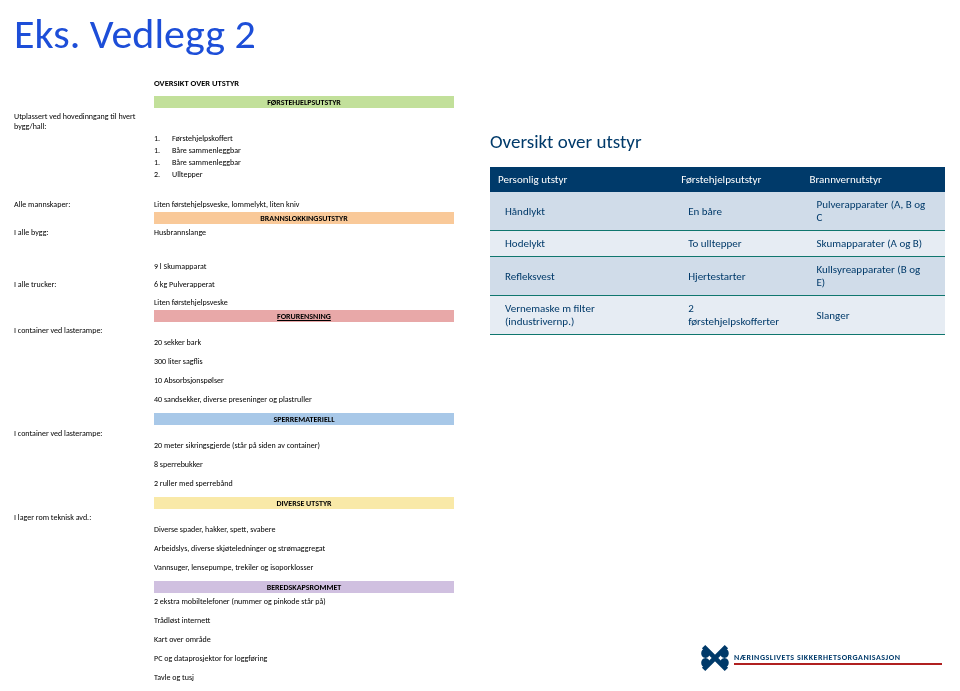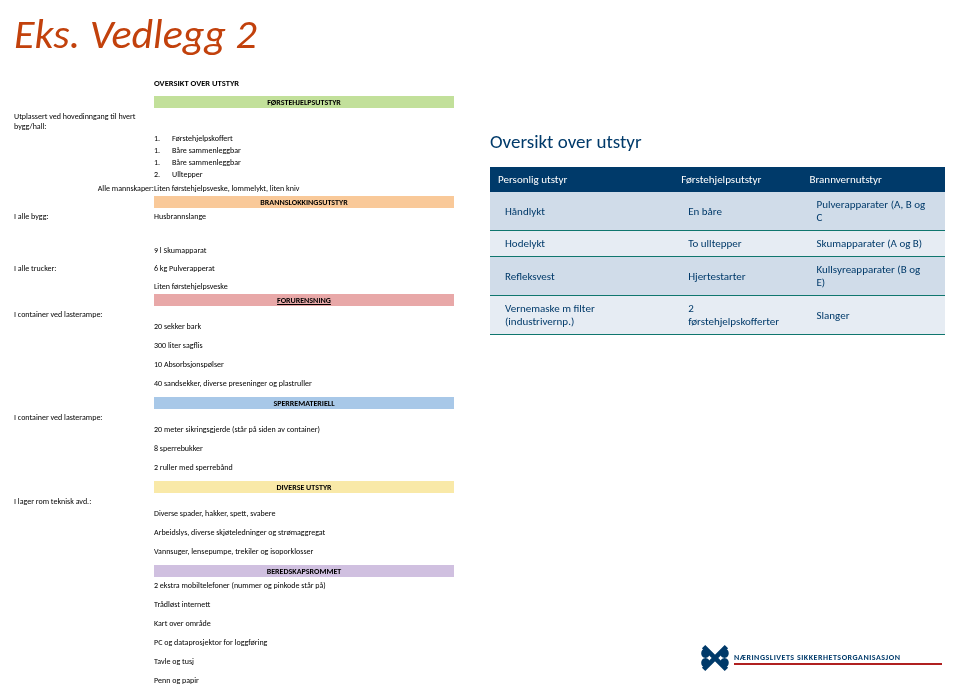--- a/index.html
+++ b/index.html
@@ -5,25 +5,24 @@
   * { box-sizing: border-box; margin: 0; padding: 0; }
   body {
     width: 960px;
     height: 691px;
     font-family: Calibri, Arial, sans-serif;
     background: #fff;
     position: relative;
     overflow: hidden;
   }
   .slide-title {
-    color: #c2410c;
+    color: #1d4ed8;
     font-size: 42px;
     font-weight: 300;
     padding: 8px 0 0 14px;
-    font-style: italic;
   }
   .left-col {
     position: absolute;
     left: 14px;
     top: 78px;
     width: 460px;
     font-size: 8px;
     color: #000;
   }
   .heading-bold {
@@ -121,21 +120,21 @@
       </div>
     <div class="ol-item">
         <span class="ol-num">1.</span>
         <span>Båre sammenleggbar</span>
       </div>
     <div class="ol-item">
         <span class="ol-num">2.</span>
         <span>Ulltepper</span>
       </div>
   </div>
-  <div class="row" style="margin-top:4px;text-align:right;">
+  <div class="row" style="margin-top:20px;">
     <div class="row-label">Alle mannskaper:</div>
     <div class="row-val">Liten førstehjelpsveske, lommelykt, liten kniv</div>
   </div>
 
   <div class="bar bar-orange">BRANNSLOKKINGSUTSTYR</div>
   <div class="row">
       <div class="row-label">I alle bygg:</div>
       <div class="row-val">Husbrannslange</div>
     </div>
   <div class="row" style="margin-top:24px;">

